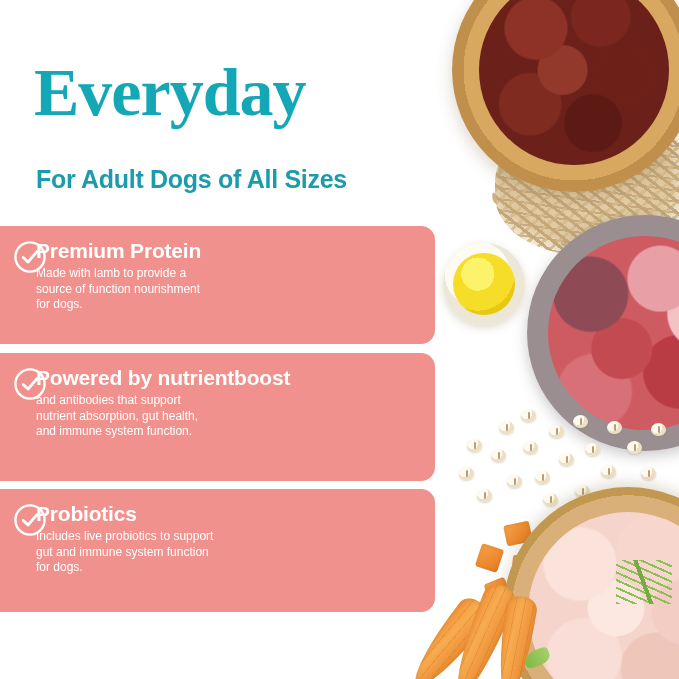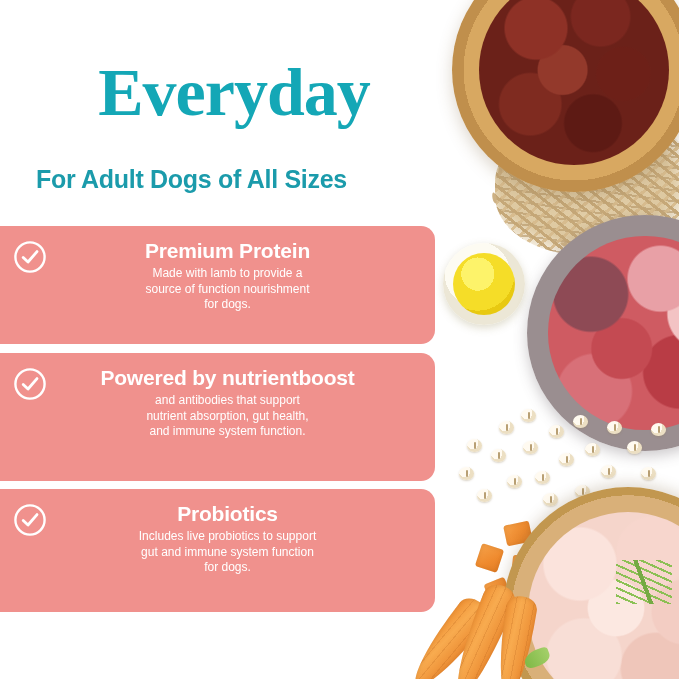--- a/index.html
+++ b/index.html
@@ -7,21 +7,20 @@
     padding: 0;
     background: #ffffff;
   }
   #page {
     position: relative;
     width: 679px;
     height: 679px;
     background: #ffffff;
     overflow: hidden;
     font-family: "Liberation Sans", sans-serif;
-    text-align: center;
   }
 
   
   .photo-layer {
     position: absolute;
     inset: 0;
     z-index: 1;
   }
 
   

